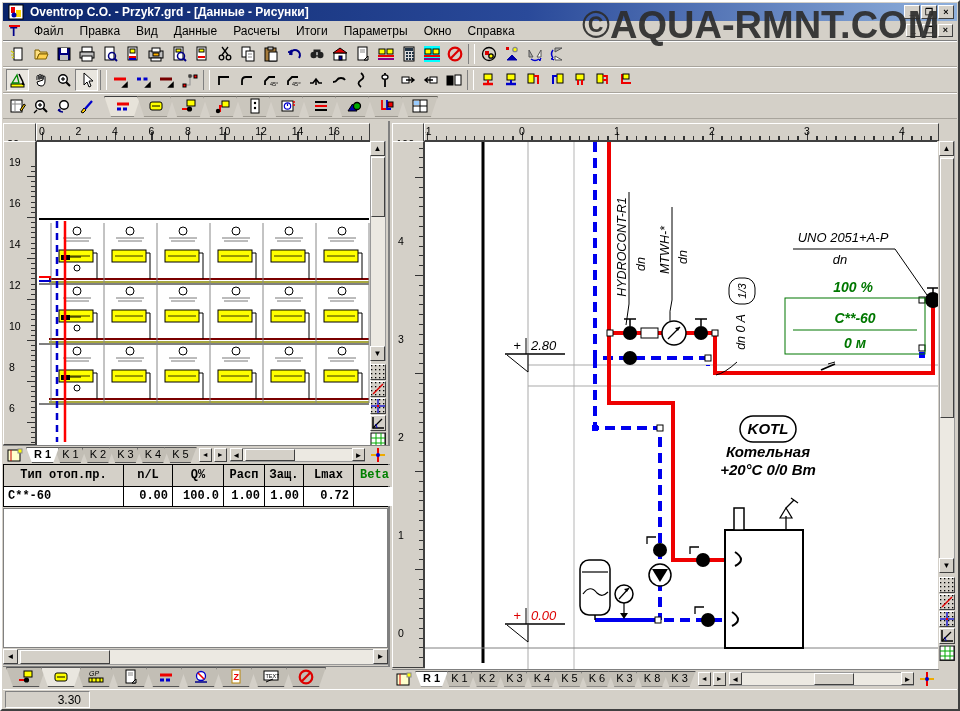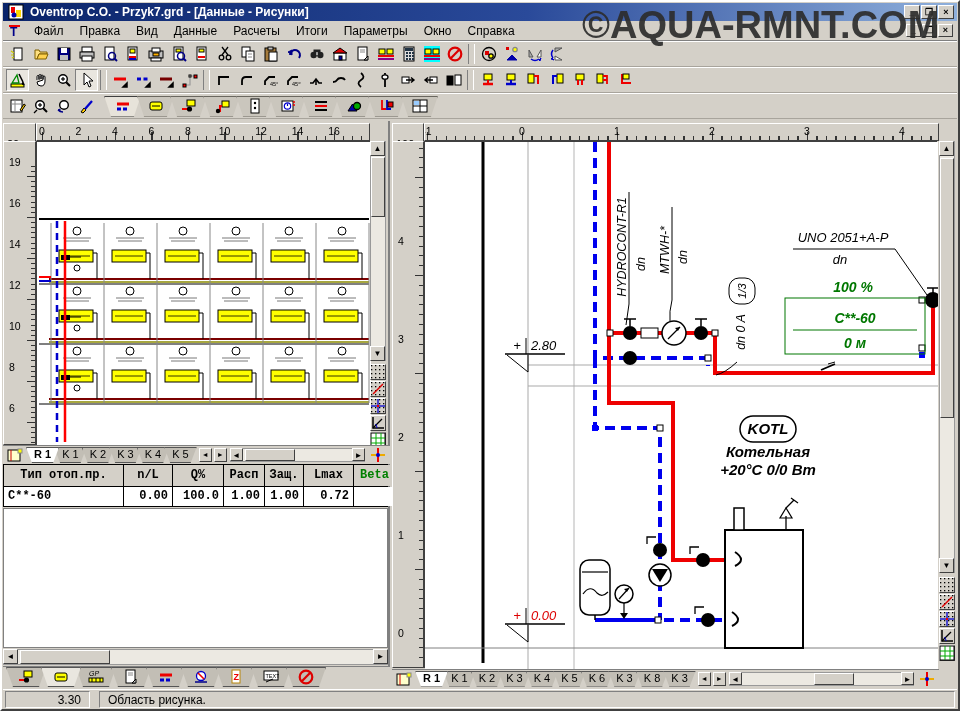--- a/index.html
+++ b/index.html
@@ -69,21 +69,21 @@
   #dtable{position:absolute;left:0;top:343px;width:385px;display:grid;
     grid-template-columns:119px 48px 50px 40px 38px 49px 41px;font-family:"Liberation Mono",monospace;
     font-size:12px;font-weight:bold;background:#000;gap:1px;border:1px solid #000}
   #dtable .th{background:#d4d0c8;text-align:center;padding:3px 2px;height:21px}
   #dtable .td{background:#fff;padding:2px 4px;text-align:right;height:19px}
   #dtable .td.c0{text-align:left}
   #dtable .th.beta{color:#008000}
   #whitearea{position:absolute;left:0;top:387px;width:385px;height:140px;background:#fff;border:1px solid #808080}
   
   #statusbar{position:absolute;left:1px;right:1px;top:687px;height:21px;background:#d4d0c8;
-    display:flex;gap:9px;padding:1px 2px;font-size:12px;border-top:1px solid #fff}
+    display:flex;gap:2px;padding:1px 2px;font-size:12px;border-top:1px solid #fff}
   .scell{border:1px solid;border-color:#808080 #fff #fff #808080;padding:1px 8px;height:17px;white-space:nowrap}
   svg{display:block}
 </style>
 </head>
 <body>
 
 <div id="titlebar">
   <span class="iconslot">
       <svg viewBox="0 0 16 16" width="16" height="16">
         <rect x="1" y="1" width="14" height="14" fill="#fff" stroke="#000"></rect>
@@ -1446,14 +1446,13 @@
           <line x1="8" y1="1" x2="8" y2="15" stroke="#e00" stroke-width="2"></line>
           <line x1="1" y1="8" x2="15" y2="8" stroke="#ea0" stroke-width="2"></line>
           <circle cx="8" cy="8" r="2" fill="#00c" stroke="none" stroke-width="1.3"></circle>
         </svg>
       </span>
   </div>
 </div>
 
 <div id="statusbar">
   <span class="scell" style="width:85px;text-align:right">3.30</span>
-  <span class="scell" style="flex:1">Область рисунка.</span>
 </div>
 
 </body></html>

